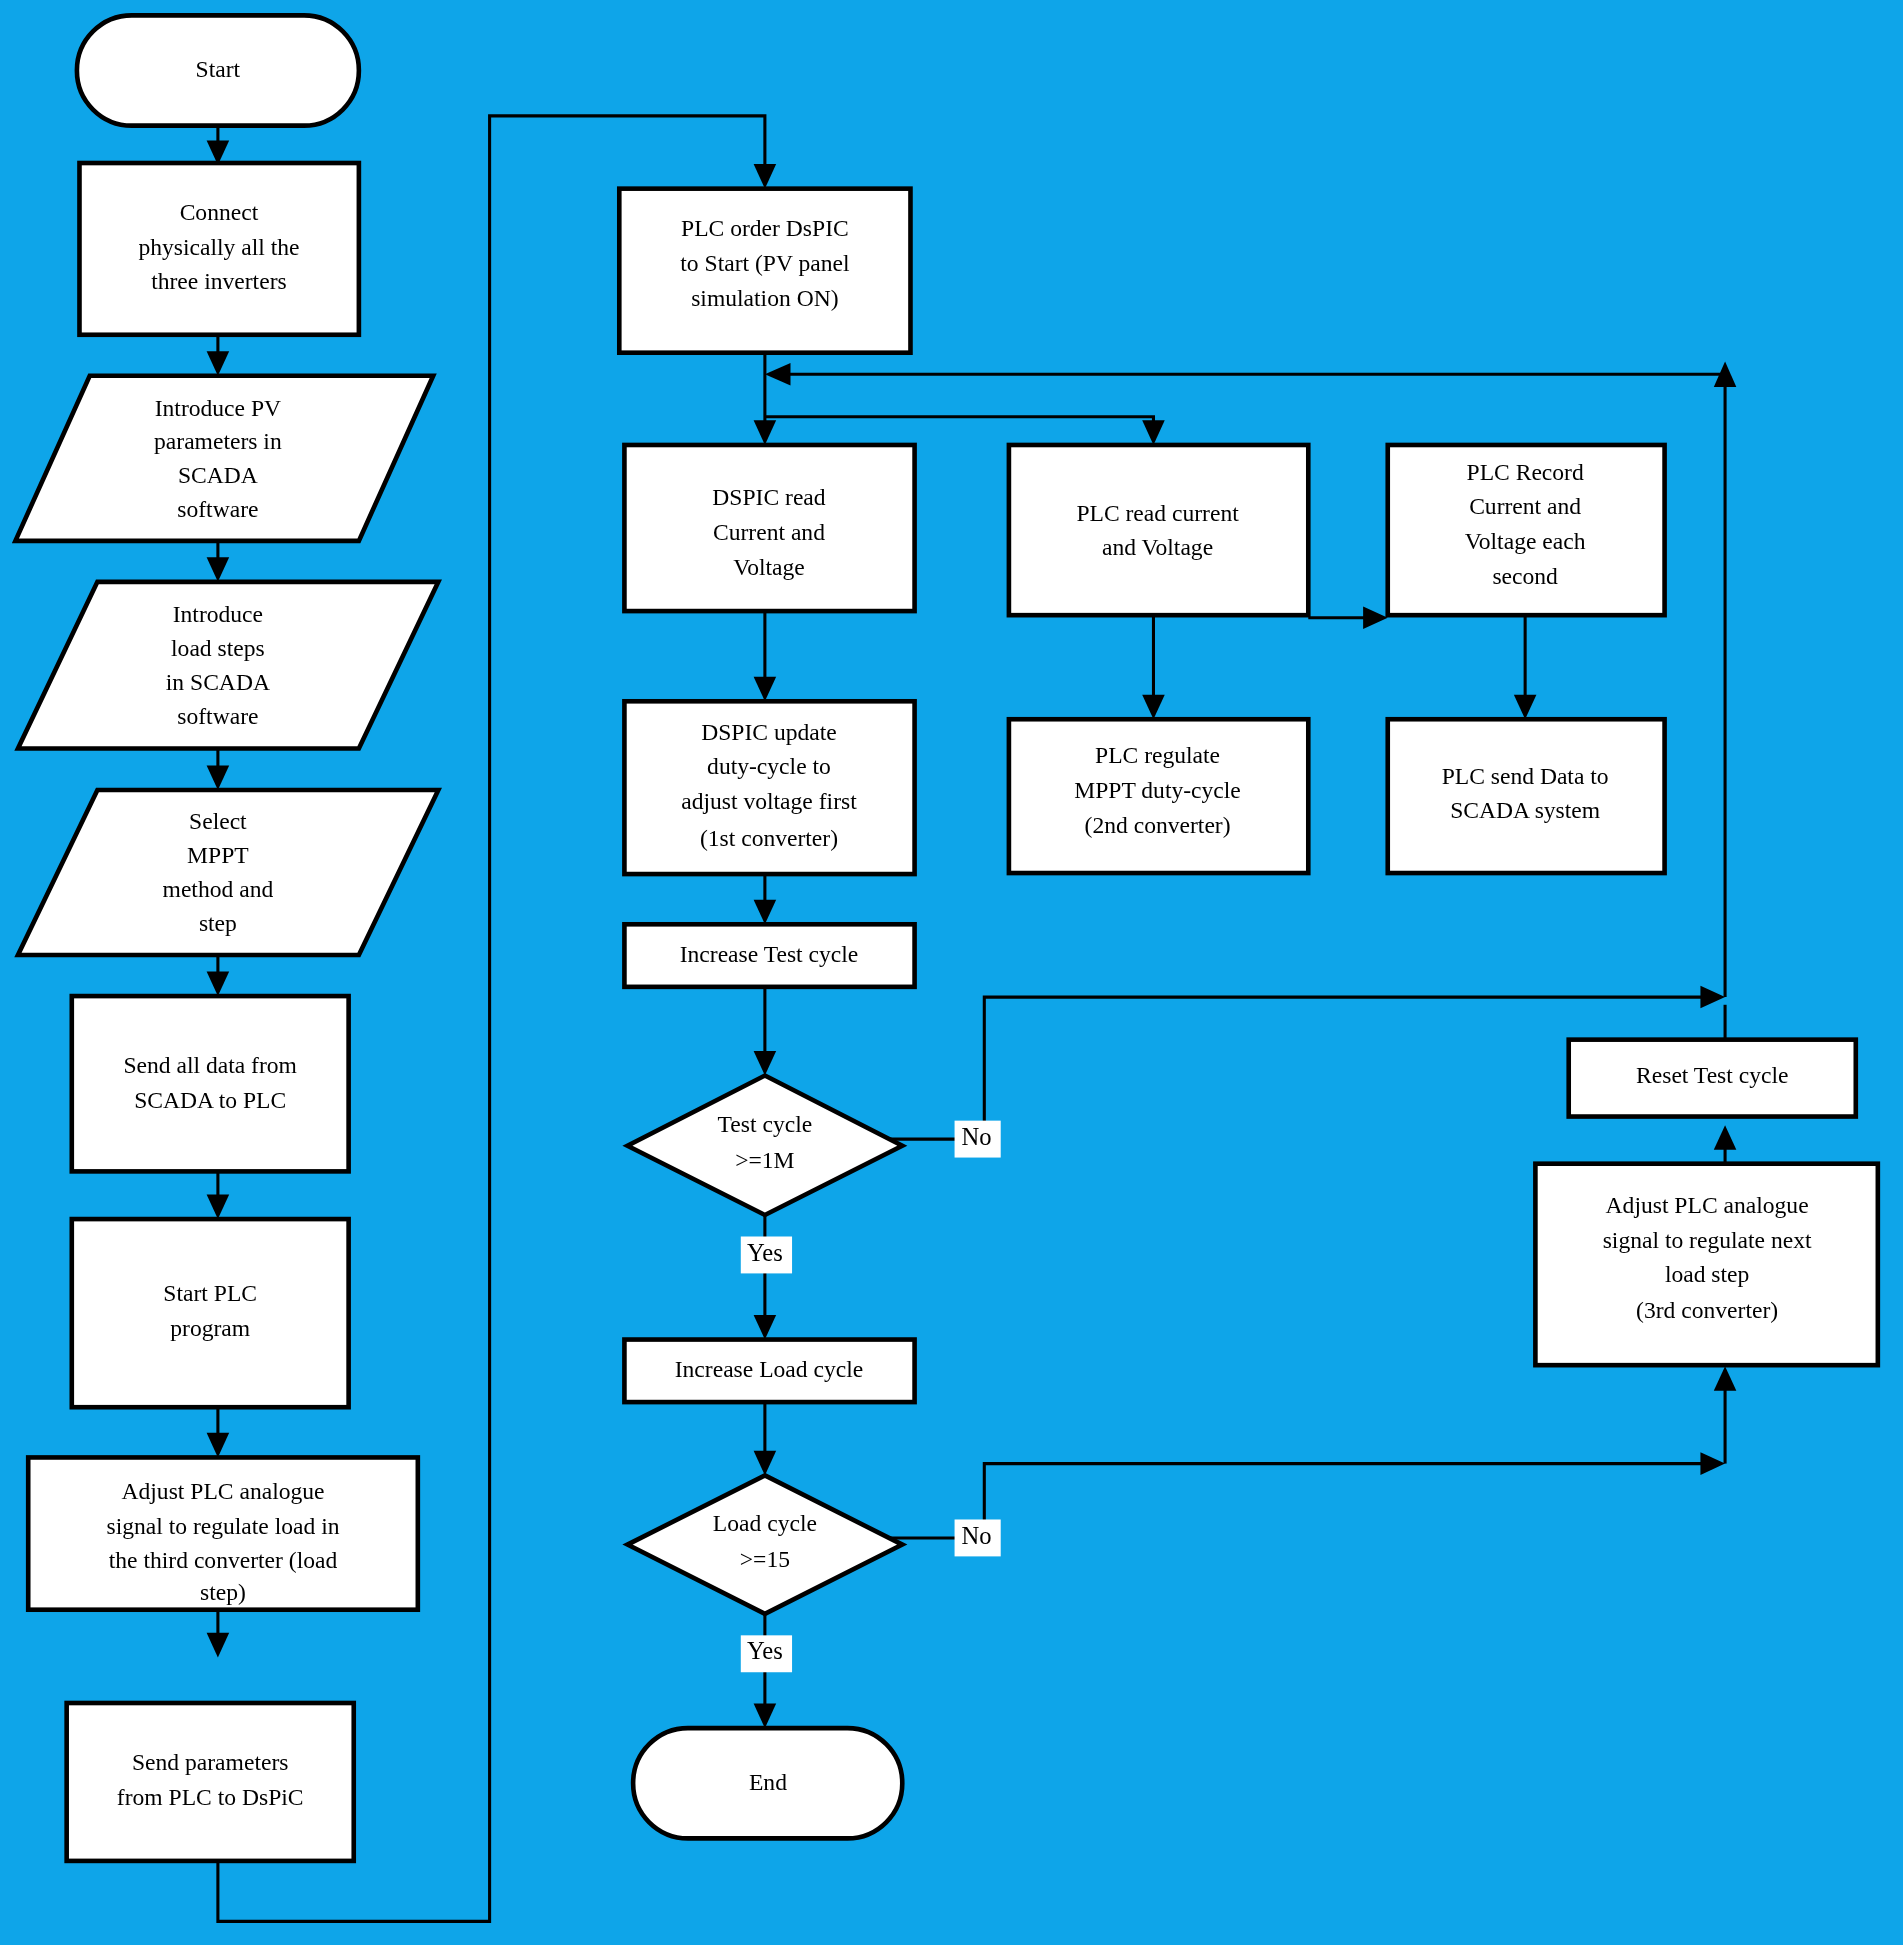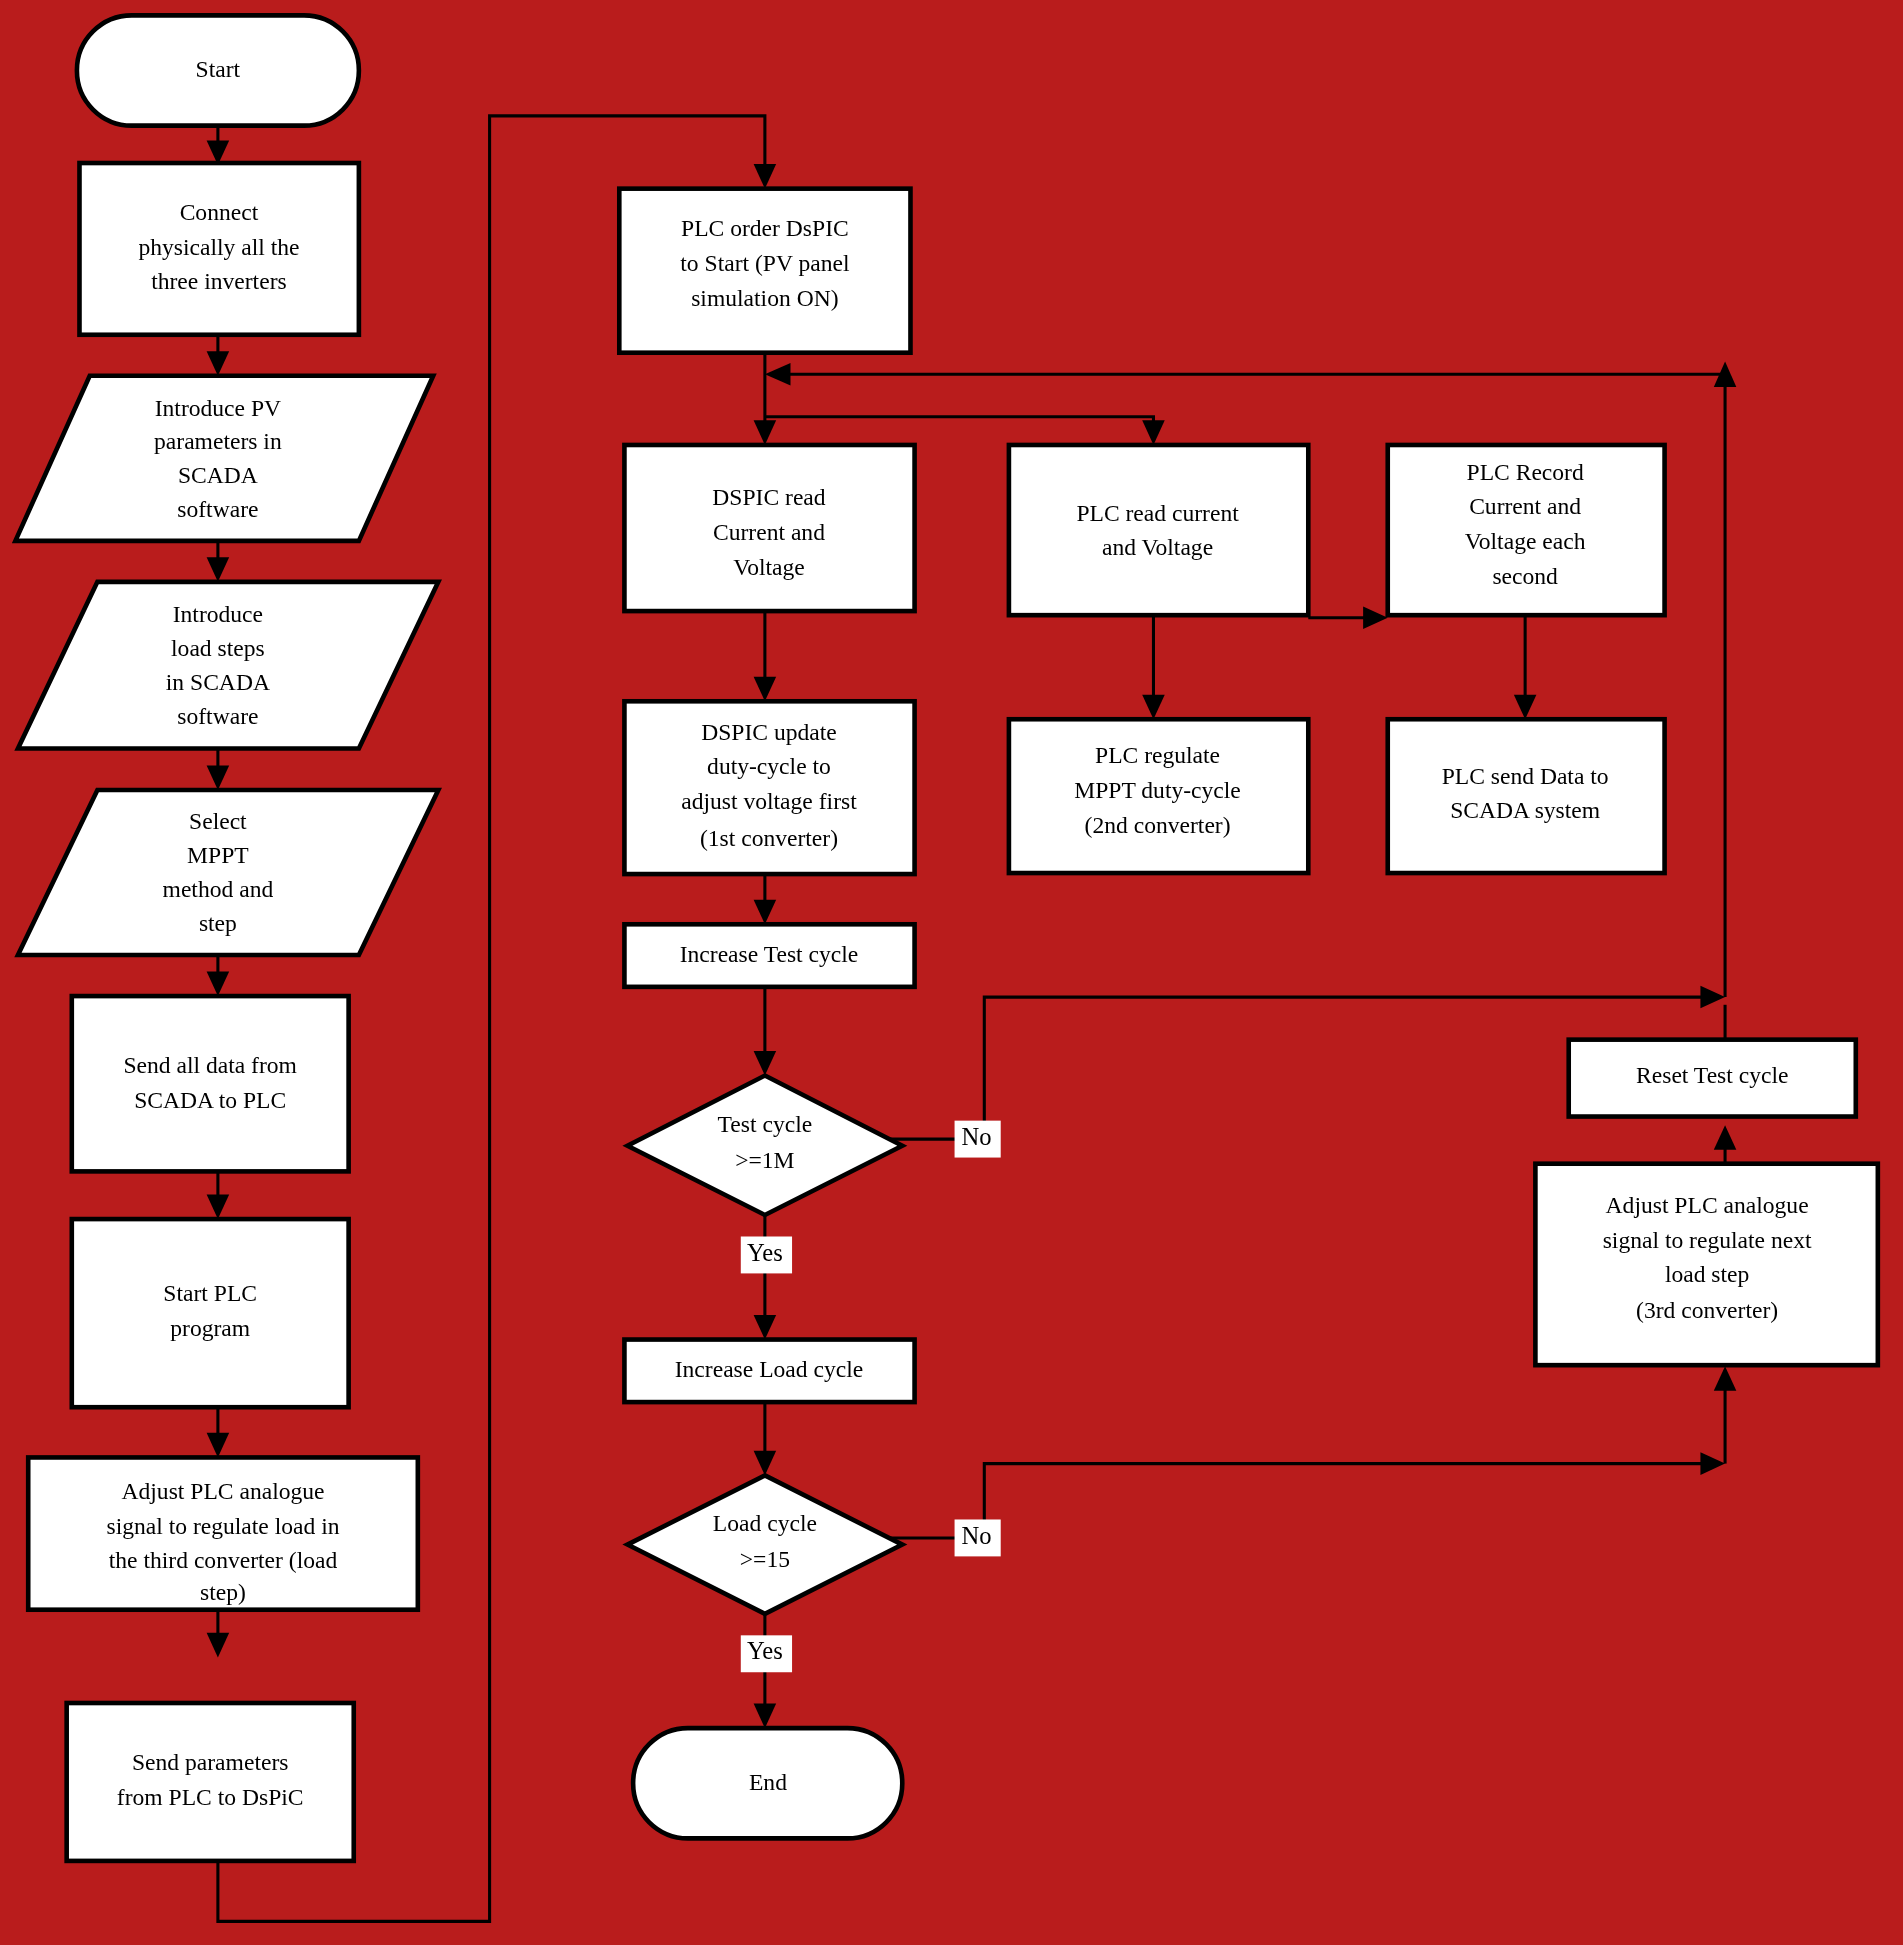--- a/index.html
+++ b/index.html
@@ -4,21 +4,21 @@
 <style>
   html, body {
     margin: 0;
     padding: 0;
     background: #ffffff;
   }
   #flow-root {
     position: relative;
     width: 1904px;
     height: 1946px;
-    background: #b91c1c;
+    background: #0ea5e9;
     font-family: "Liberation Serif", "DejaVu Serif", serif;
   }
   svg#flow-svg {
     position: absolute;
     top: 0;
     left: 0;
     width: 1904px;
     height: 1946px;
     display: block;
   }

